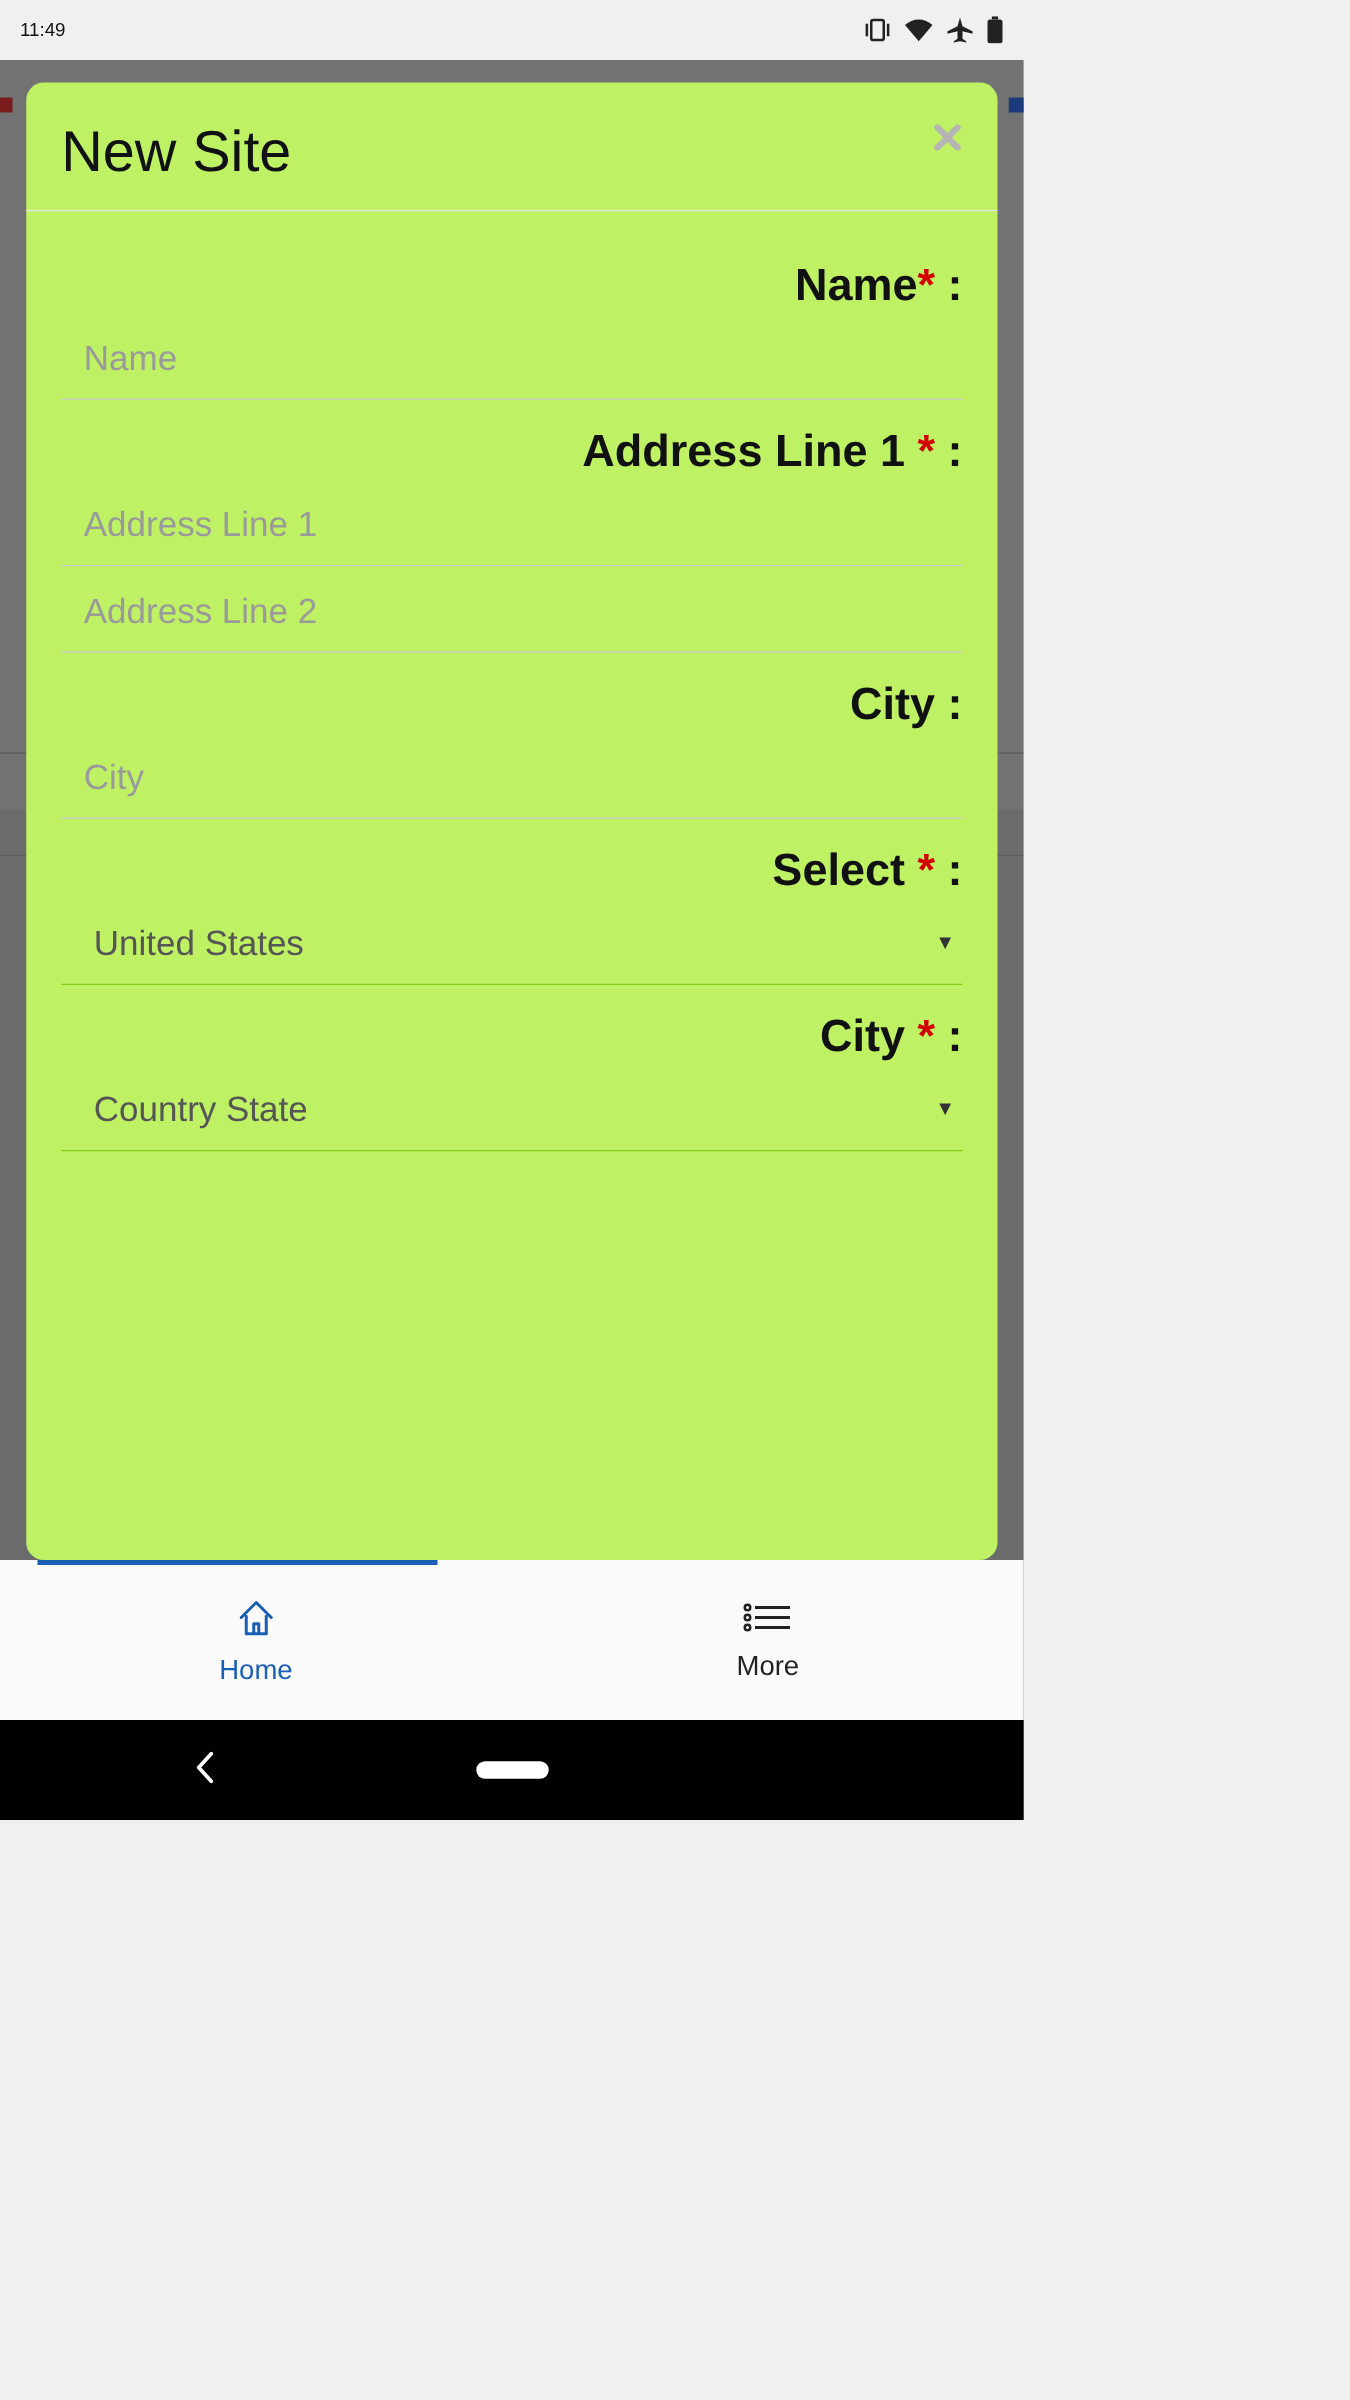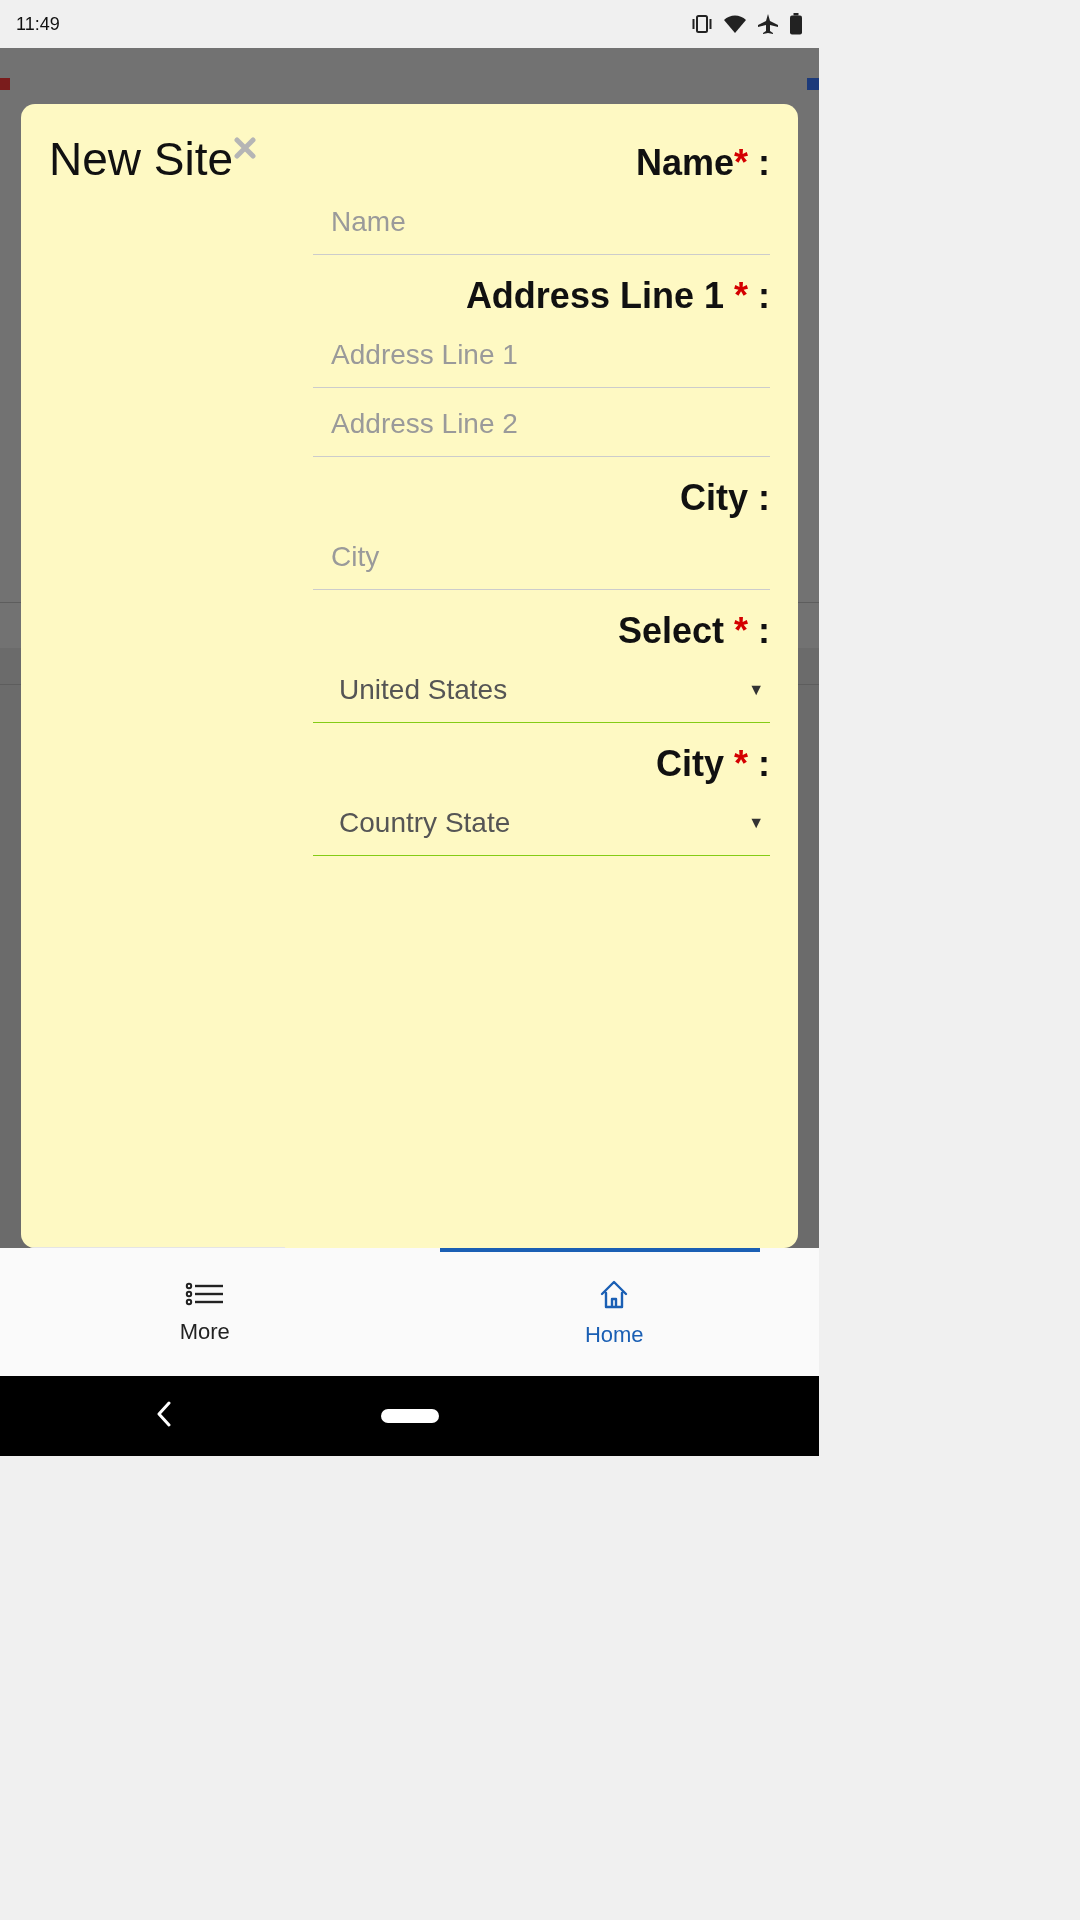--- a/index.html
+++ b/index.html
@@ -1,35 +1,35 @@
 <!DOCTYPE html>
 <html><head>
 <meta charset="utf-8">
 <style>
   * { box-sizing: border-box; margin: 0; padding: 0; }
   html, body { width: 819px; height: 1456px; font-family: -apple-system, BlinkMacSystemFont, "Segoe UI", Arial, sans-serif; }
   body { background: #f0f0f0; position: relative; overflow: hidden; }
 
   
   .status-bar { height: 48px; background: #f0f0f0; display: flex; align-items: center; justify-content: space-between; padding: 0 16px; }
-  .status-time { font-size: 18px; color: #111; font-weight: 500; }
+  .status-time { font-size: 15px; color: #111; font-weight: 500; }
   .status-icons { display: flex; align-items: center; gap: 10px; }
   .status-icons svg { display: block; }
 
   
   .bg-layer { position: absolute; top: 48px; left: 0; right: 0; bottom: 0; background: rgba(0,0,0,0.45); }
   .bg-red { position: absolute; top: 78px; left: 0; width: 10px; height: 12px; background: #7a1c1c; }
   .bg-blue { position: absolute; top: 78px; right: 0; width: 12px; height: 12px; background: #1c3a7a; }
   .bg-gray1 { position: absolute; top: 48px; left:0; right:0; height: 600px; background: #cfcfcf; }
   .bg-gray2 { position: absolute; top: 648px; left:0; right:0; bottom: 0; background: #c4c4c4; }
   .bg-line1 { position: absolute; top: 602px; left:0; right:0; height:1px; background:#aaa; }
   .bg-line2 { position: absolute; top: 684px; left:0; right:0; height:1px; background:#aaa; }
 
   
-  .modal { position: absolute; top: 66px; left: 21px; right: 21px; bottom: 208px; background: #fef9c3; border-radius: 14px; overflow: hidden; display: flex; flex-direction: row; margin-top: 38px; }
+  .modal { position: absolute; top: 66px; left: 21px; right: 21px; bottom: 208px; background: #bef264; border-radius: 14px; overflow: hidden; display: flex; flex-direction: column; }
   .modal-header { padding: 28px 28px 20px 28px; display: flex; align-items: flex-start; justify-content: space-between; border-bottom: 1px solid #e5e5e5; }
   .modal-title { font-size: 46px; font-weight: 400; color: #111; }
   .close-btn { color: #bbb; cursor: pointer; padding-top: 4px; }
 
   .modal-body { flex: 1; overflow: hidden; padding: 18px 28px 0 28px; }
 
   .field { margin-top: 20px; margin-bottom: 14px; }
   .field-label { font-size: 36px; font-weight: 600; color: #111; margin-bottom: 22px; text-align: right; }
   .req { color: #d40000; font-weight: 700; }
   .input-wrap { border-bottom: 1px solid #ccc; padding: 0 0 16px 18px; }
@@ -139,41 +139,41 @@
         <span class="select-value">Country State</span>
         <span class="select-caret">▼</span>
       </div>
     </div>
 
 
   </div>
 </div>
 
 <div class="tabbar">
+  <div class="tab active">
+    <span>
+      <svg width="36" height="36" viewBox="0 0 36 36">
+          <path d="M6 18 L18 6 L30 18 M10 17 V31 H26 V17 M16 31 V23 H20 V31" fill="none" stroke="#1a5fb4" stroke-width="2.4" stroke-linejoin="round" stroke-linecap="round"></path>
+        </svg>
+    </span>
+    <span class="tab-label">Home</span>
+  </div>
   <div class="tab inactive">
     <span>
       <svg width="44" height="30" viewBox="0 0 44 30">
         <circle cx="6" cy="7" r="2.2" fill="none" stroke="#222" stroke-width="2"></circle>
         <circle cx="6" cy="15" r="2.2" fill="none" stroke="#222" stroke-width="2"></circle>
         <circle cx="6" cy="23" r="2.2" fill="none" stroke="#222" stroke-width="2"></circle>
         <line x1="12" y1="7" x2="40" y2="7" stroke="#222" stroke-width="2.4"></line>
         <line x1="12" y1="15" x2="40" y2="15" stroke="#222" stroke-width="2.4"></line>
         <line x1="12" y1="23" x2="40" y2="23" stroke="#222" stroke-width="2.4"></line>
       </svg>
     </span>
     <span class="tab-label">More</span>
   </div>
-  <div class="tab active">
-    <span>
-      <svg width="36" height="36" viewBox="0 0 36 36">
-          <path d="M6 18 L18 6 L30 18 M10 17 V31 H26 V17 M16 31 V23 H20 V31" fill="none" stroke="#1a5fb4" stroke-width="2.4" stroke-linejoin="round" stroke-linecap="round"></path>
-        </svg>
-    </span>
-    <span class="tab-label">Home</span>
-  </div>
 </div>
 
 <div class="android-nav">
   <span class="nav-back">
     <svg width="18" height="26" viewBox="0 0 18 26">
         <path d="M14 2 L4 13 L14 24" fill="none" stroke="#fff" stroke-width="3" stroke-linecap="round" stroke-linejoin="round"></path>
       </svg>
   </span>
   <div class="nav-pill"></div>
 </div>

